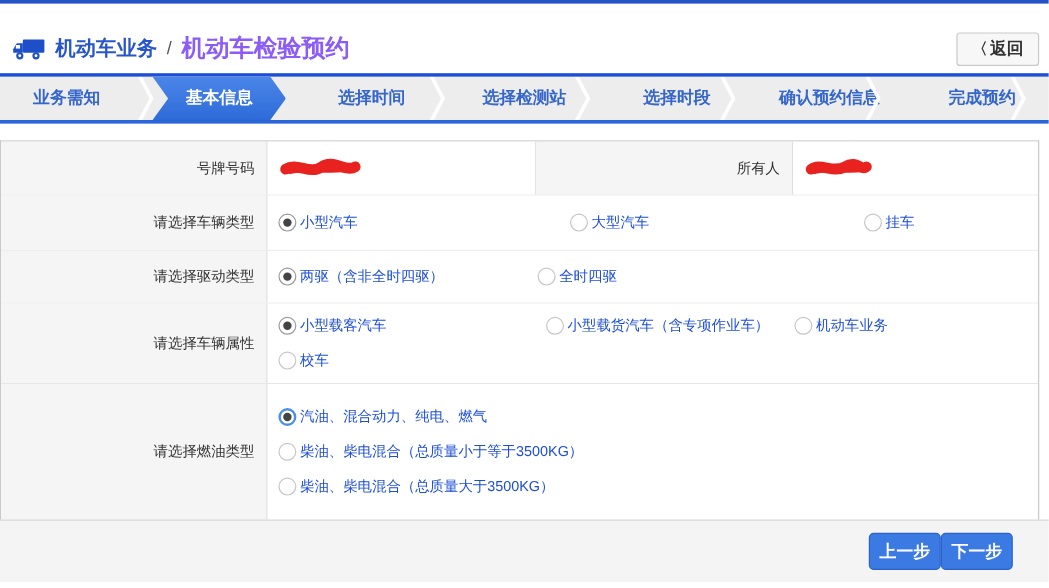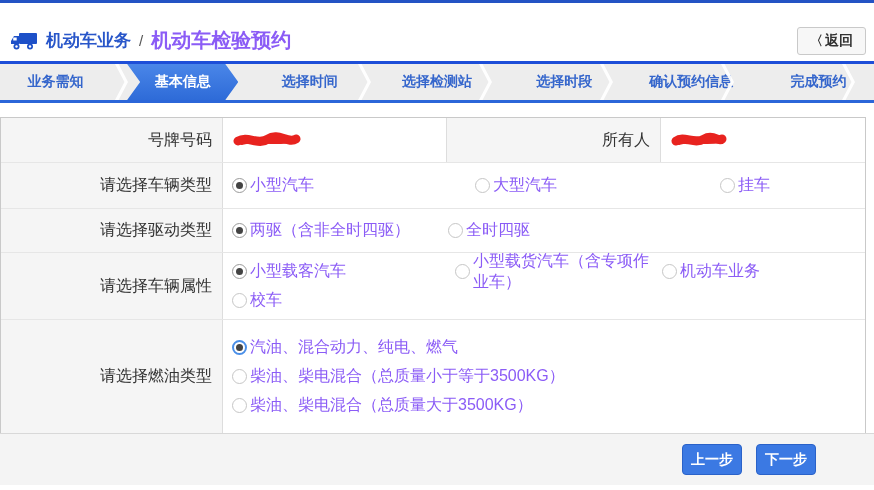--- a/index.html
+++ b/index.html
@@ -27,57 +27,57 @@
     background:#ededed; border-bottom:3px solid #2b66d9; display:flex;gap:16px; }
   .step { position:relative; width:121px; height:36px; display:flex; align-items:center;
     justify-content:center; font-size:14px; font-weight:bold; color:#3566cc; z-index:1; }
   .step.active { color:#fff; background:linear-gradient(180deg,#4a86e8,#2e6bd8); z-index:2;
     clip-path:polygon(0 0, calc(100% - 13px) 0, 100% 50%, calc(100% - 13px) 100%, 0 100%, 13px 50%); }
   .sep { position:absolute; top:0; width:13px; height:36px; background:#fff; z-index:3;
     clip-path:polygon(0 0, 27% 0, 100% 50%, 27% 100%, 0 100%, 73% 50%); opacity:.95; }
 
   
   .table { position:absolute; top:117px; left:0; width:866px;
-    border:1px solid #c9c9c9; border-bottom:1px solid #d0d0d0; background:#fff; font-size:16px; color:#333; }
+    border:1px solid #c9c9c9; border-bottom:1px solid #d0d0d0; background:#fff; font-size:12px; color:#333; }
   .trow { display:flex; border-bottom:1px solid #e6e6e6; }
   .trow:last-child { border-bottom:none; }
   .tlabel { background:#f5f5f5; display:flex; align-items:center; justify-content:flex-end;
     padding-right:10px; color:#333; border-right:1px solid #ddd; flex:0 0 auto; }
   .tval { background:#fff; display:flex; align-items:center; padding-left:9px; }
   .r1 { height:45px; }
   .r1 .l1 { width:222px; } .r1 .v1 { width:224px; border-right:1px solid #ddd; }
   .r1 .l2 { width:214px; } .r1 .v2 { flex:1; }
   .r2 { height:46px; } .r3 { height:44px; } .r4 { height:67px; } .r5 { height:113px; }
   .lab { width:222px; }
   .content { flex:1; background:#fff; display:flex; flex-direction:column; justify-content:center;
     padding:4px 0 4px 9px; }
   .oline { display:flex; align-items:center; height:29px; }
-  .opt { display:flex; align-items:center; cursor:pointer; color:#8b5cf6; }
+  .opt { display:flex; align-items:center; cursor:pointer; color:#1d4ed8; }
   .ow1 { width:243px; } .ow2 { width:245px; } .ow3 { width:216px; } .ow4 { width:223px; } .ow5 { width:207px; }
 
   
   .radio { width:15px; height:15px; border:1px solid #c6c6c6; border-radius:50%;
     background:#fff; margin-right:3px; position:relative; flex:0 0 auto; }
   .radio.checked { border-color:#9a9a9a; }
   .radio.checked::after { content:""; position:absolute; left:3px; top:3px; width:7px; height:7px;
     border-radius:50%; background:#444; }
   .radio.checked.focus { border:2px solid #4a8fe8; }
   .radio.checked.focus::after { left:2px; top:2px; }
 
   
   .scribble { height:18px; flex:0 0 auto; }
 
   
   .footer { position:absolute; top:433px; left:0; width:100%; height:52px; background:#f4f4f4;
     border-top:1px solid #d8d8d8; display:flex; align-items:center; justify-content:flex-end;
-    padding-right:58px; }
+    padding-right:30px; }
   .btn { width:60px; height:31px; background:#3b79e3; border:1px solid #2a62c9; border-radius:4px;
     color:#fff; font-size:14px; font-weight:bold; display:flex; align-items:center; justify-content:center;
     cursor:pointer; }
-  .btn + .btn { margin-left:14px; }
+  .btn + .btn { }
 </style>
 </head>
 <body>
 
 <div class="stage">
   <div class="topline"></div>
 
   <div class="header">
     <svg class="truck" viewBox="0 0 28 22">
       <rect x="9" y="3" width="18" height="11" rx="1" fill="#1d50c8"></rect>

